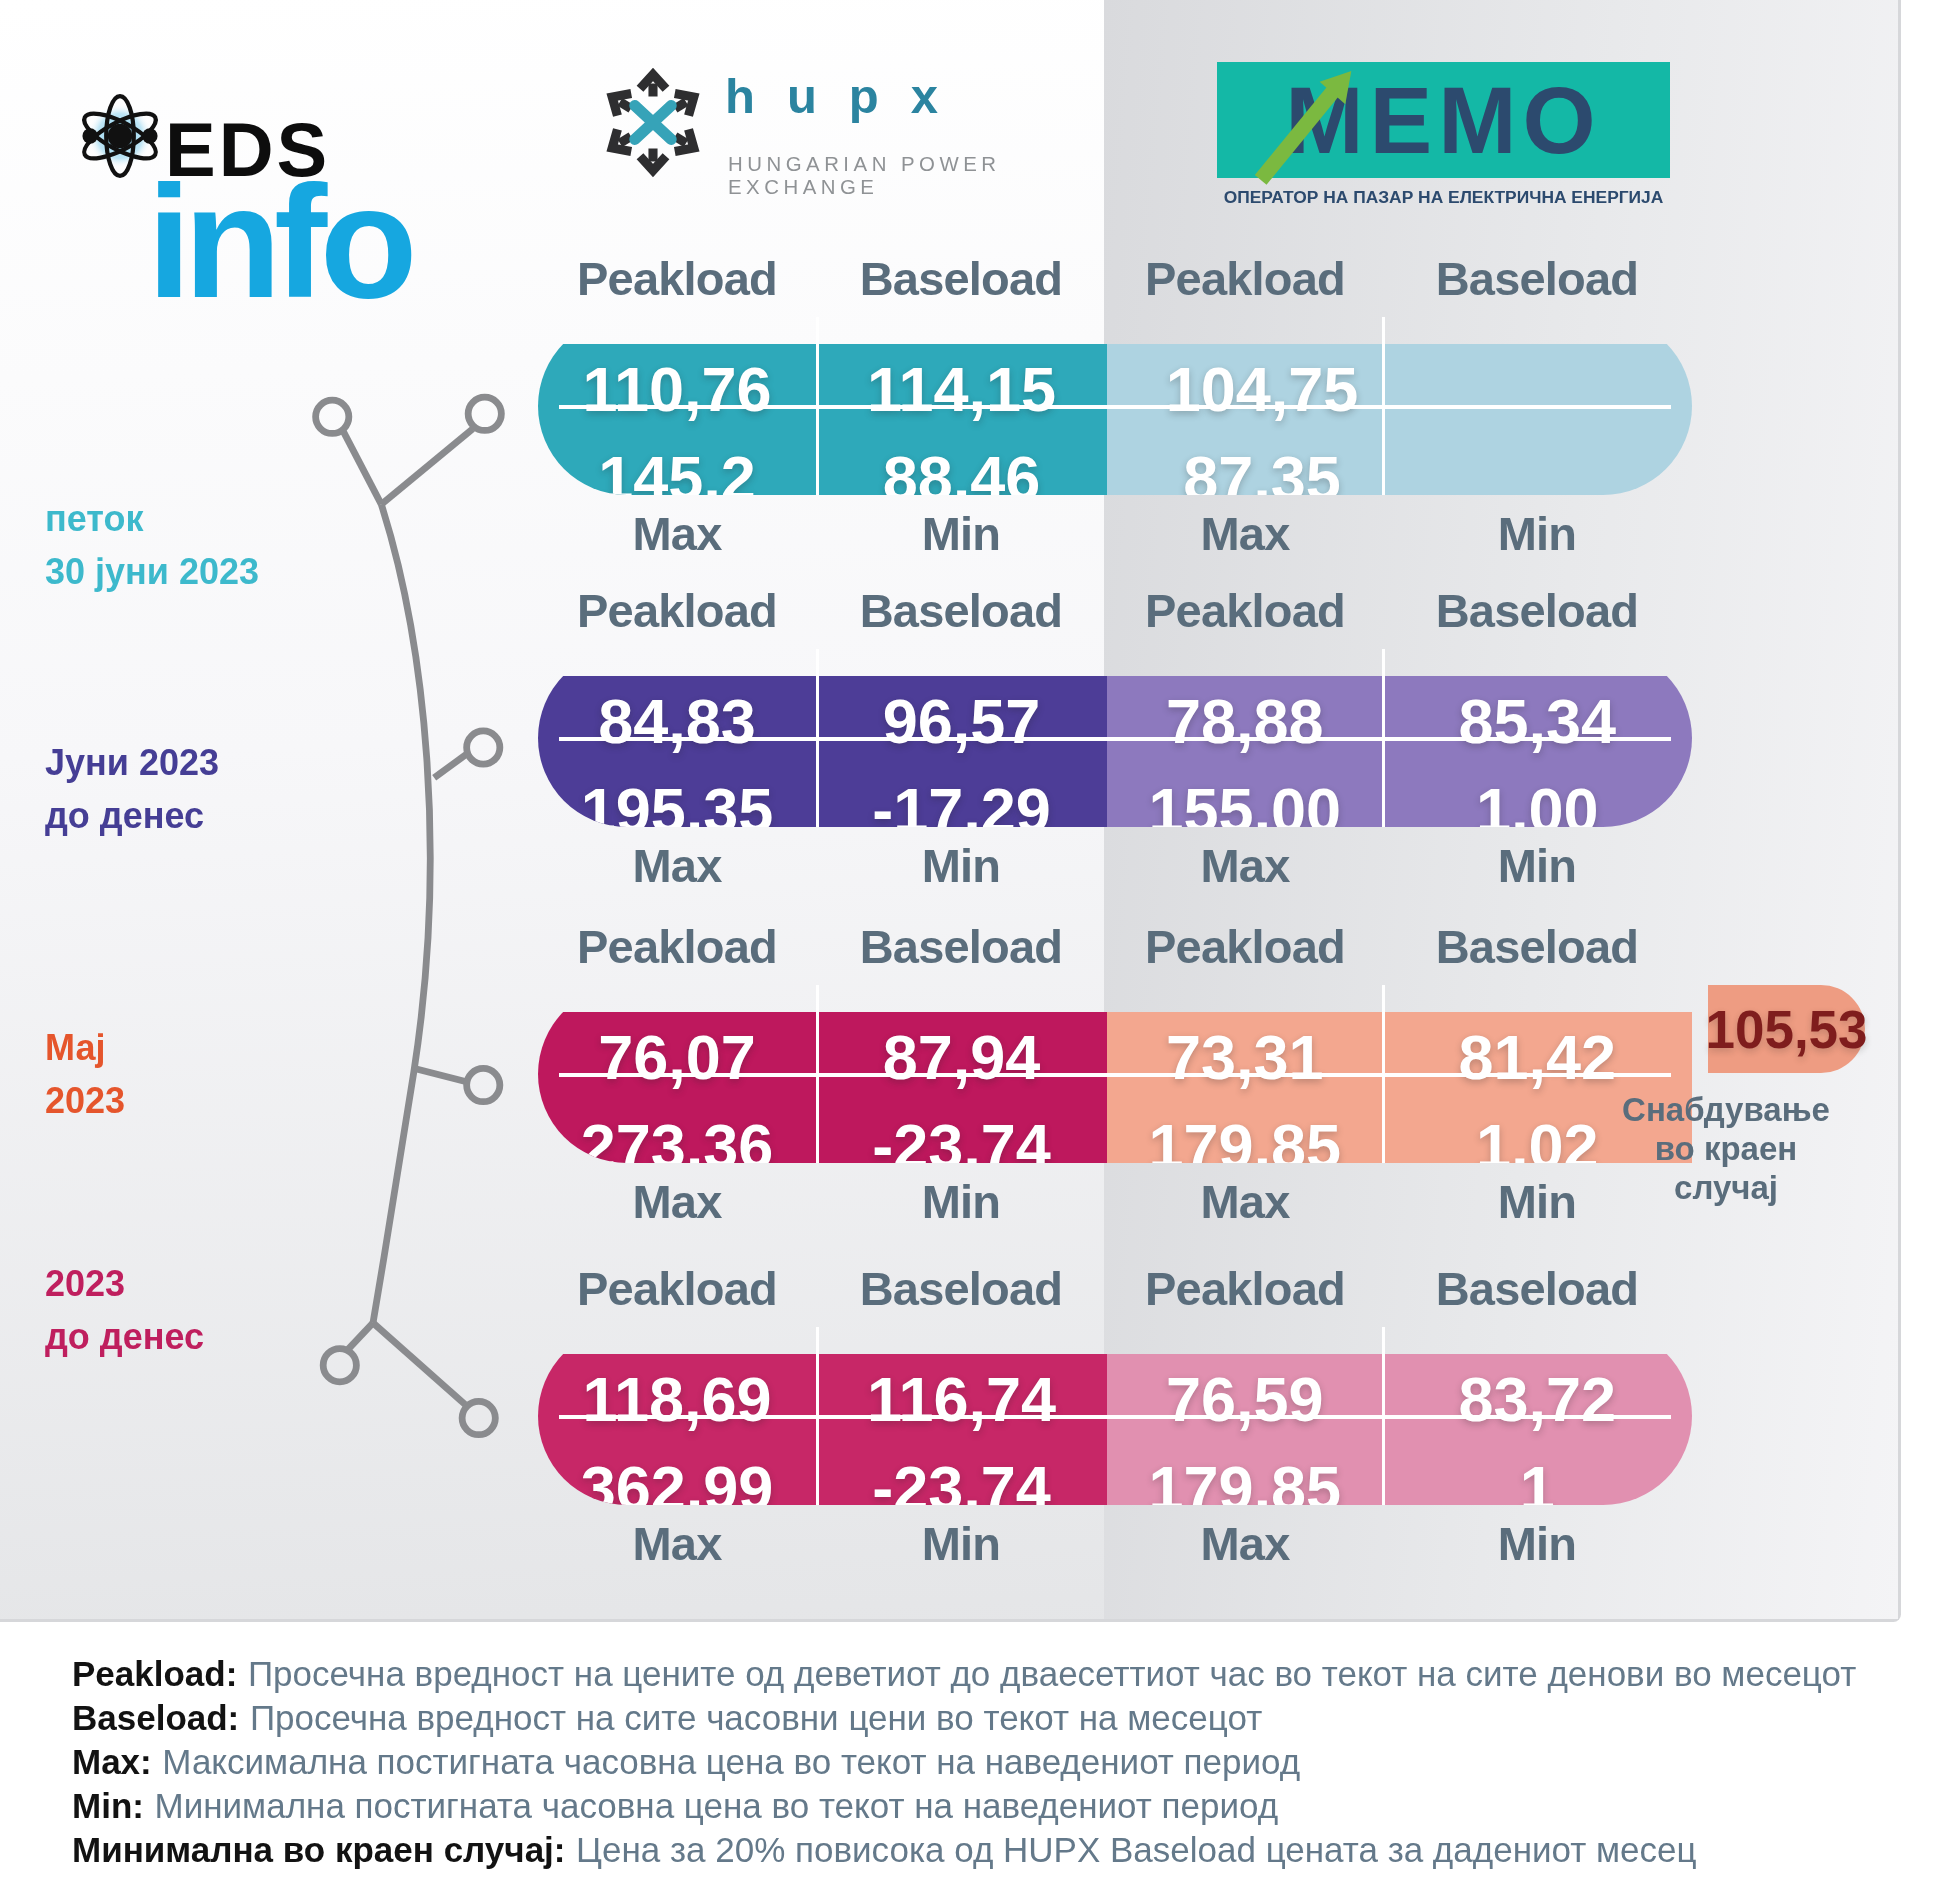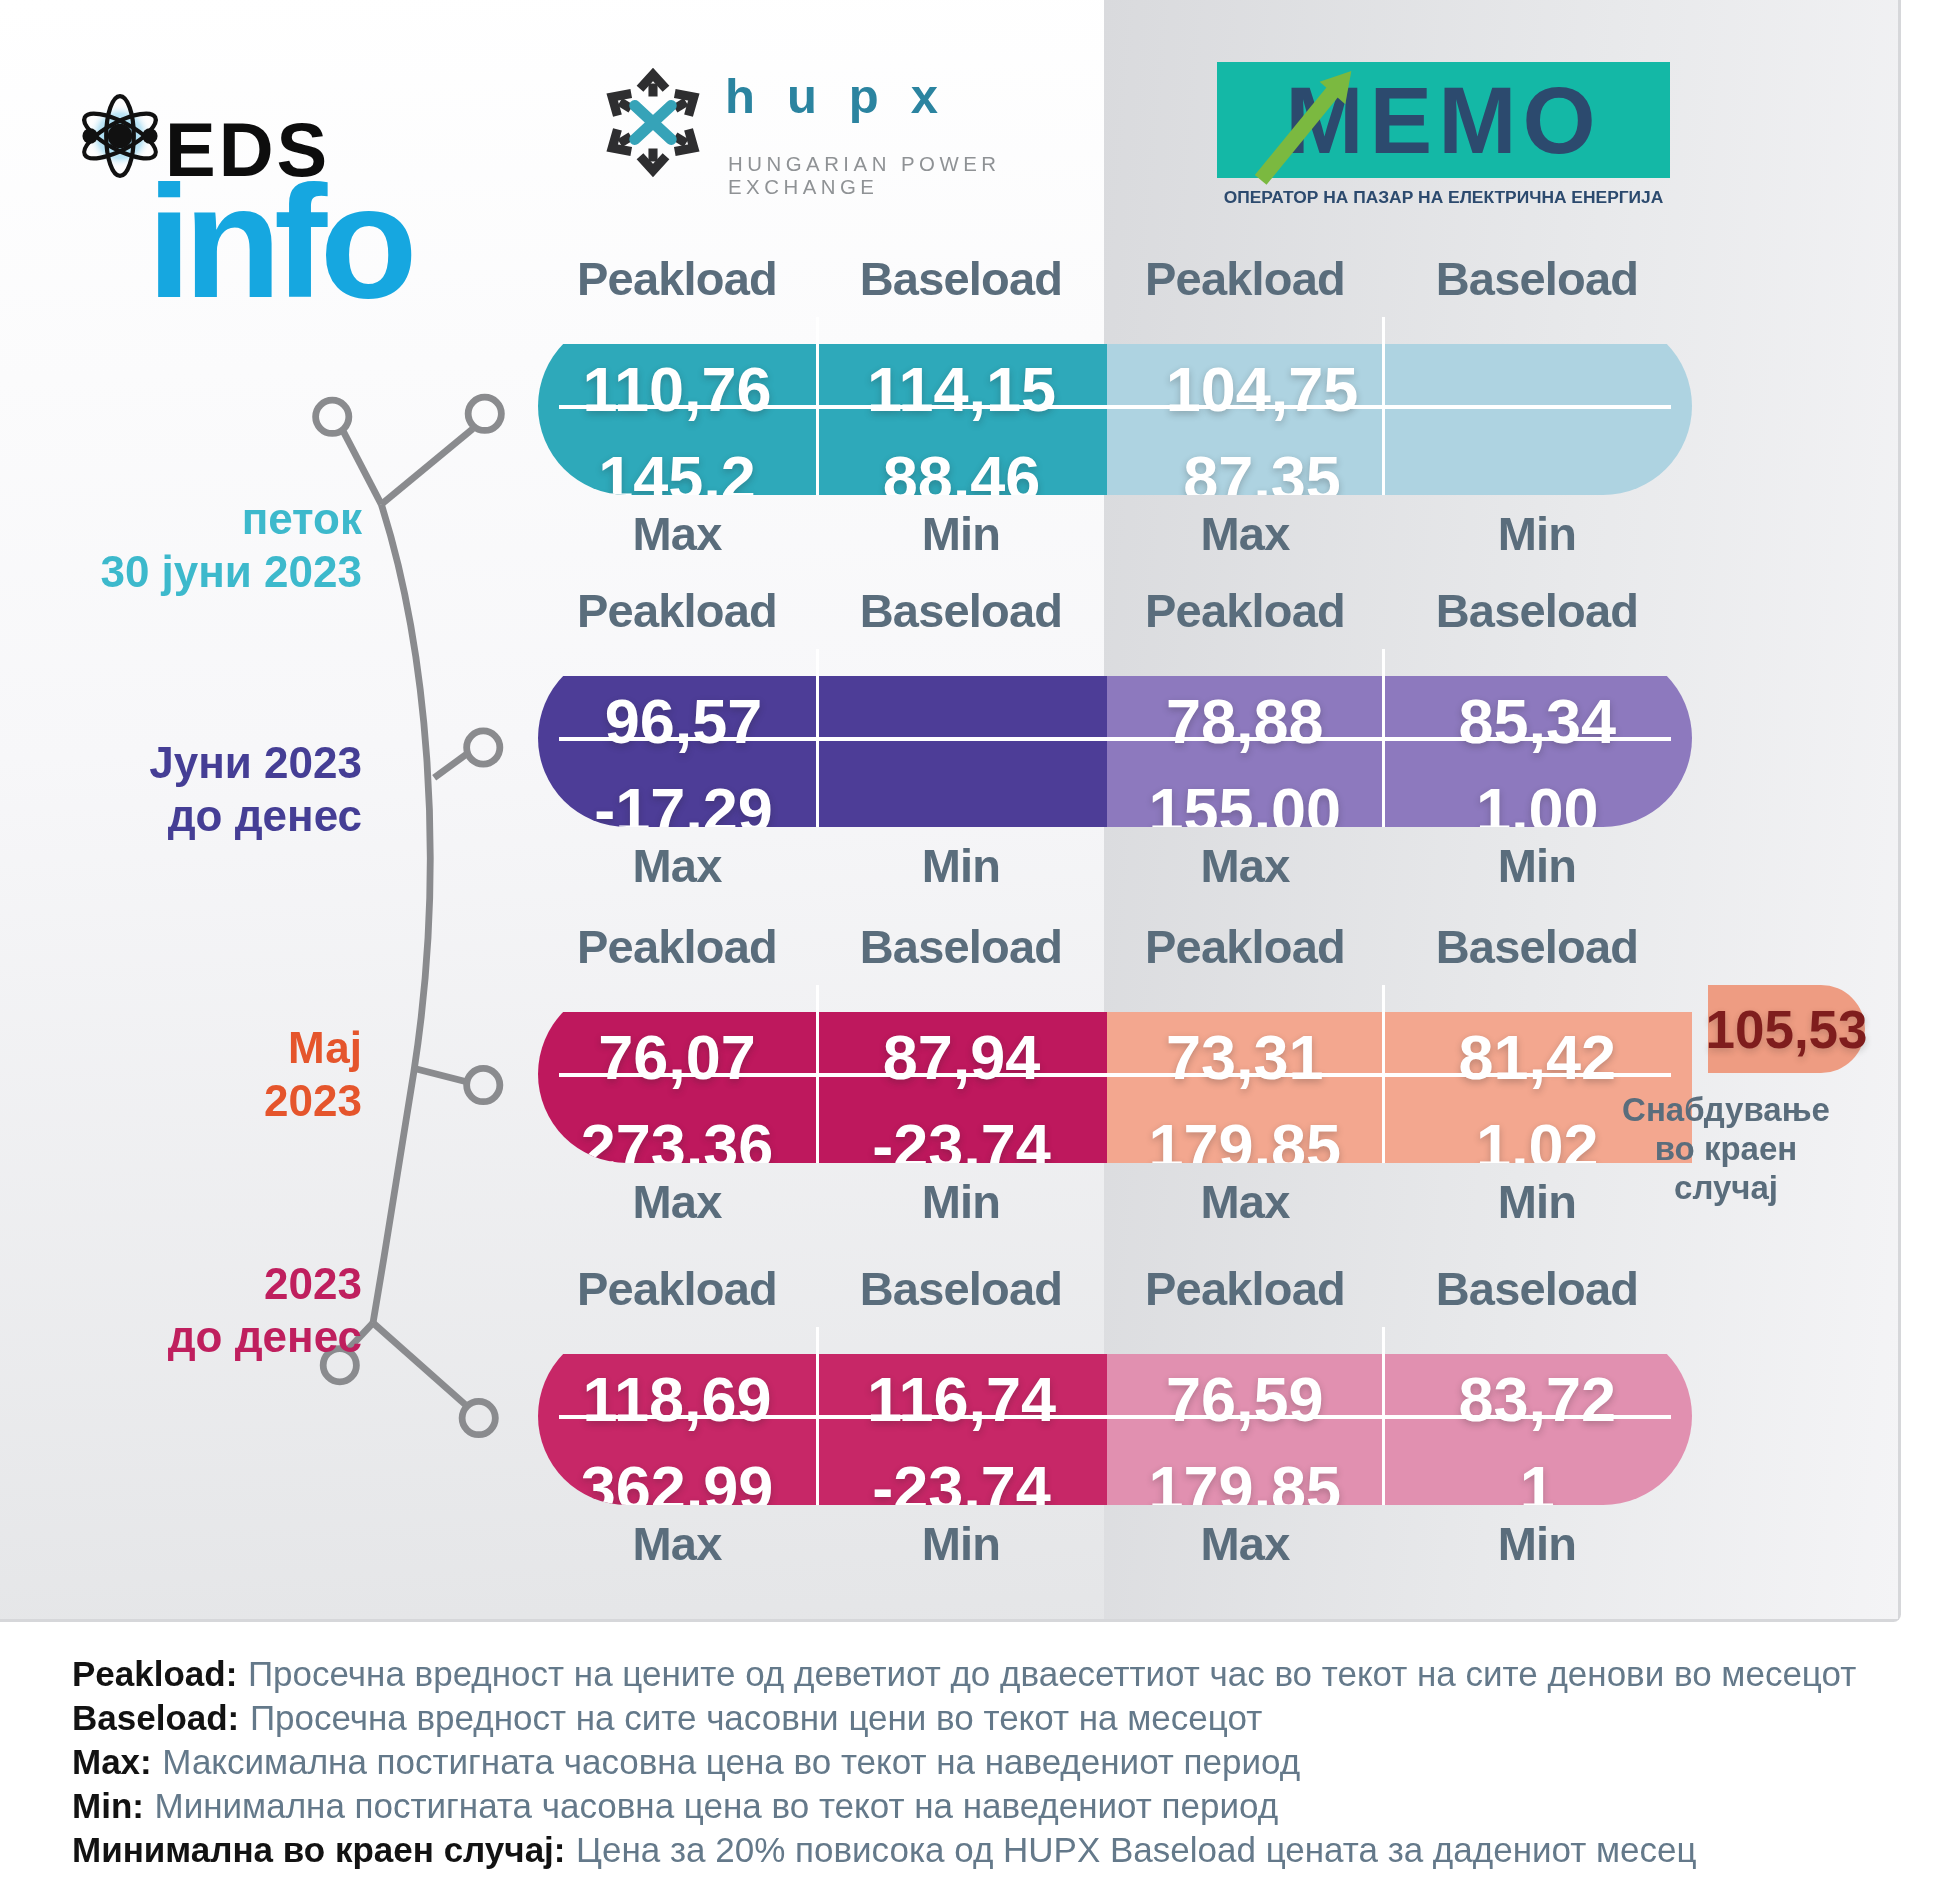--- a/index.html
+++ b/index.html
@@ -59,21 +59,21 @@
   .b4 .hupx{background:#c72767;} .b4 .memo{background:#e190b0;}
 
   
   .chip{position:absolute;left:1708px;top:66px;width:157px;height:88px;background:#ee9c82;
         border-radius:0 44px 44px 0;display:flex;align-items:center;justify-content:center;
         color:#7f1d1d;font-size:53px;font-weight:bold;text-shadow:0 3px 7.6px rgba(30,30,30,0.2);}
   .chip-label{position:absolute;left:1609px;top:171px;width:234px;text-align:center;
         font-size:33px;line-height:39px;font-weight:bold;color:#5a6d7c;}
 
   
-  .plabel{position:absolute;left:45px;width:317px;text-align:right;font-size:44px;line-height:53px;font-weight:bold;}
+  .plabel{position:absolute;left:45px;width:317px;text-align:left;font-size:36px;line-height:53px;font-weight:bold;}
   .p-teal{color:#3db9cc;}
   .p-purple{color:#453e95;}
   .p-orange{color:#e5552c;}
   .p-crimson{color:#bf1f5e;}
 
   
   .legend{position:absolute;left:72px;top:1652px;width:1828px;}
   .legend-line{font-size:35px;line-height:44px;color:#64798a;}
   .legend-line b{color:#121212;font-weight:bold;margin-right:10.6px;}
 </style>
@@ -218,20 +218,24 @@
     <span class="ftr c4">Min</span>
   </section>
 
   <section class="section" style="top:583px">
     <span class="hdr c1">Peakload</span>
     <span class="hdr c2">Baseload</span>
     <span class="hdr c3">Peakload</span>
     <span class="hdr c4">Baseload</span>
     <div class="band b2">
       <div class="half hupx">
+        <div class="col w1">
+          <div class="val">84,83</div>
+          <div class="val">195,35</div>
+        </div>
         <div class="col w2">
           <div class="val">96,57</div>
           <div class="val">-17,29</div>
         </div>
       </div>
       <div class="half memo">
         <div class="col w3">
           <div class="val">78,88</div>
           <div class="val">155,00</div>
         </div>

